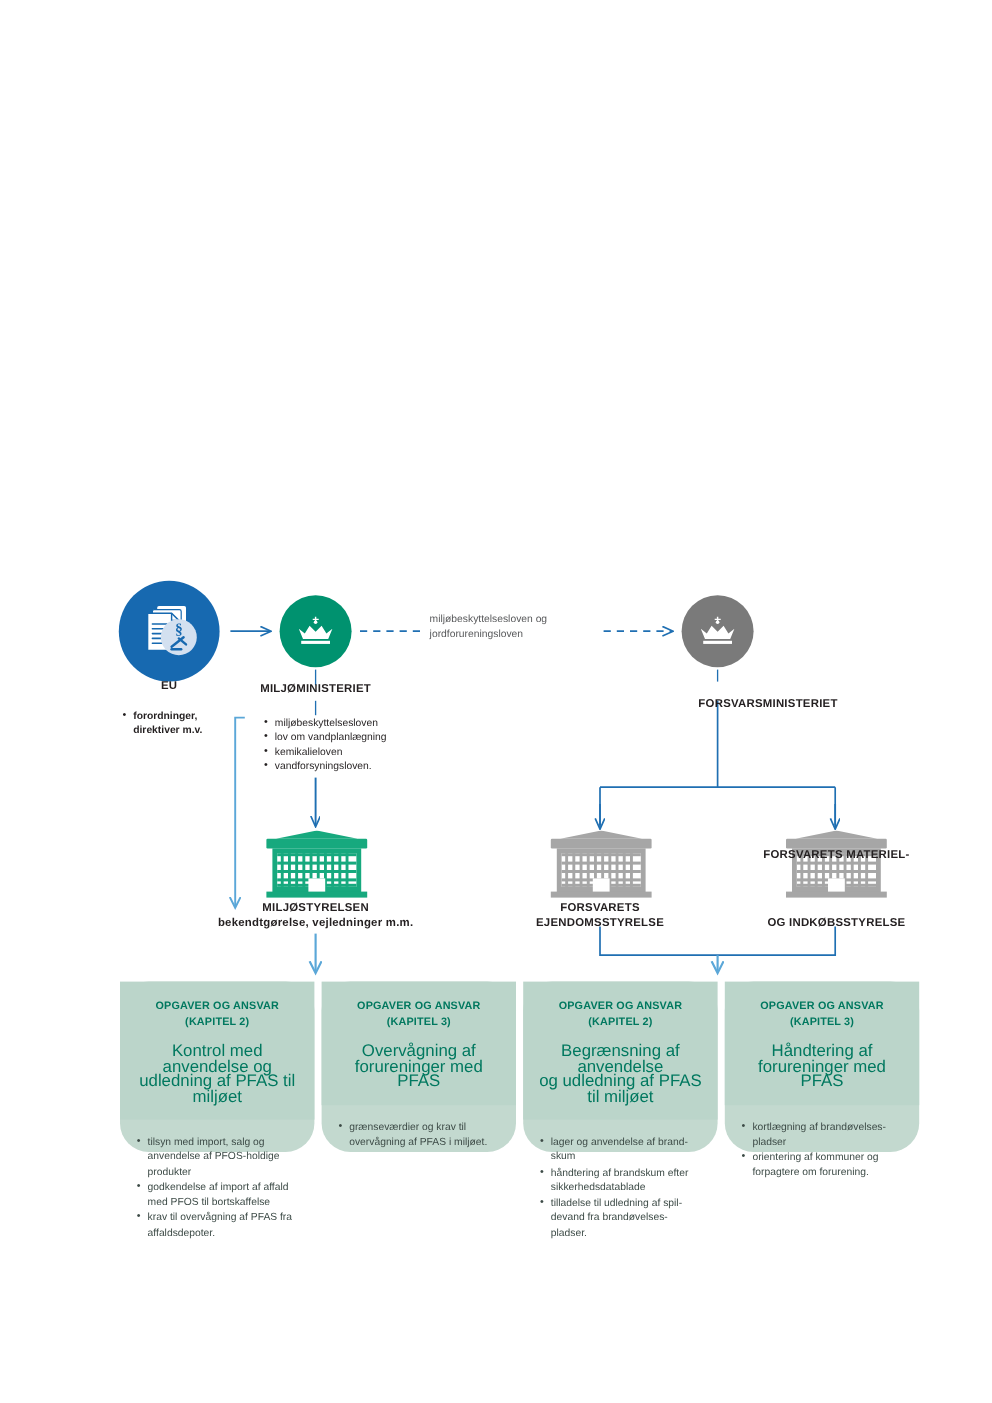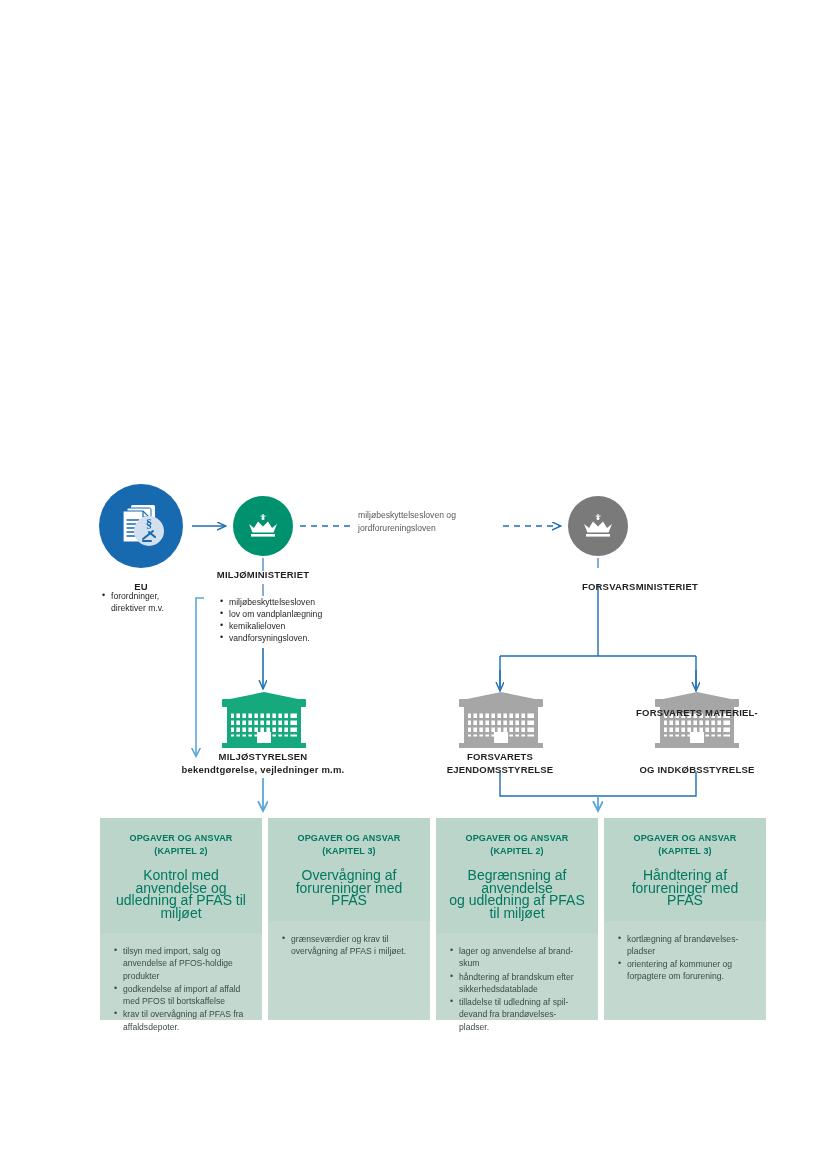--- a/index.html
+++ b/index.html
@@ -30,35 +30,35 @@
     letter-spacing: .2px; text-align: center; line-height: 13px;
   }
   .node-sub {
     font-size: 8.6px; color: #231f20; line-height: 12px;
   }
   .node-sub ul { margin: 0; padding: 0 0 0 11px; list-style: none; }
   .node-sub li { position: relative; padding-left: 0; }
   .node-sub li::before {
     content: "•"; position: absolute; left: -9px; top: -1px; font-size: 9px; color: #231f20;
   }
-  .node-sub-bold { font-weight: normal; }
+  .node-sub-bold { font-weight: bold; }
 
   
   .dash-label {
     font-size: 8.6px; color: #58595b; line-height: 12.5px;
   }
 
   
   .bldg { display: block; }
 
   
   .card {
-    position: absolute; top: 818px; height: 202px;
+    position: absolute; top: 818px; height: 142px;
     background: #c3d9cf;
-    display: flex; flex-direction: column;
+    display: flex; flex-direction: column; border-radius: 24px;
   }
   .card-head {
     background: #bbd5ca;
     padding: 14px 10px 14px 10px;
     text-align: center;
   }
   .card-head .kicker {
     font-size: 9px; font-weight: bold; color: #00785f;
     line-height: 12.5px; letter-spacing: .15px;
   }
@@ -145,21 +145,21 @@
       <circle cx="36" cy="33" r="15" fill="#d3e0f0"></circle>
       <text x="36" y="30" text-anchor="middle" font-family="'Liberation Serif', serif" font-size="13" font-weight="bold" fill="#1769b0">§</text>
       <g stroke="#1769b0" stroke-width="2" stroke-linecap="round" fill="none">
         <line x1="30" y1="41" x2="40" y2="33"></line>
         <line x1="36" y1="34" x2="42" y2="39"></line>
         <line x1="30" y1="43" x2="38" y2="43"></line>
       </g>
     </svg>
   </div>
 
-  <div class="abs node-title" style="left:99px; top:580px; width:84px;">EU</div>
+  <div class="abs node-title" style="left:99px; top:565px; width:84px;">EU</div>
 
   <div class="abs node-sub" style="left:100px; top:590px; width:108px;">
     <ul>
       <li><span class="node-sub-bold" style="white-space:pre-line;">forordninger,
 direktiver m.v.</span></li>
     </ul>
   </div>
 
   <div class="circle abs" id="mim-circle">
     <svg width="38" height="38" viewBox="0 0 38 30">

